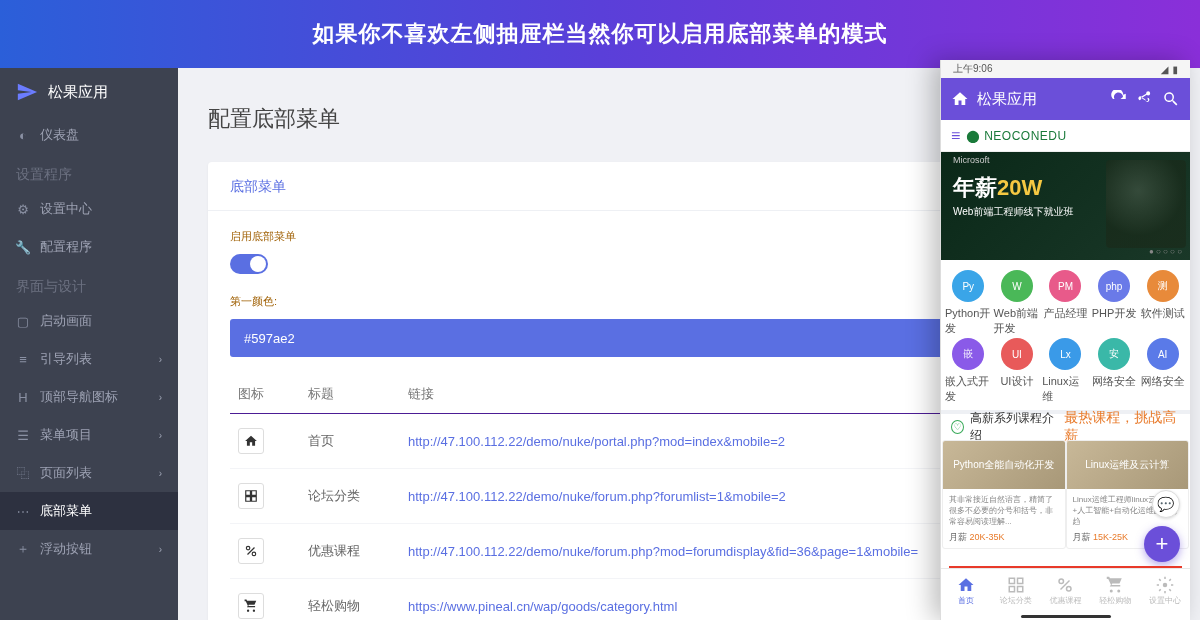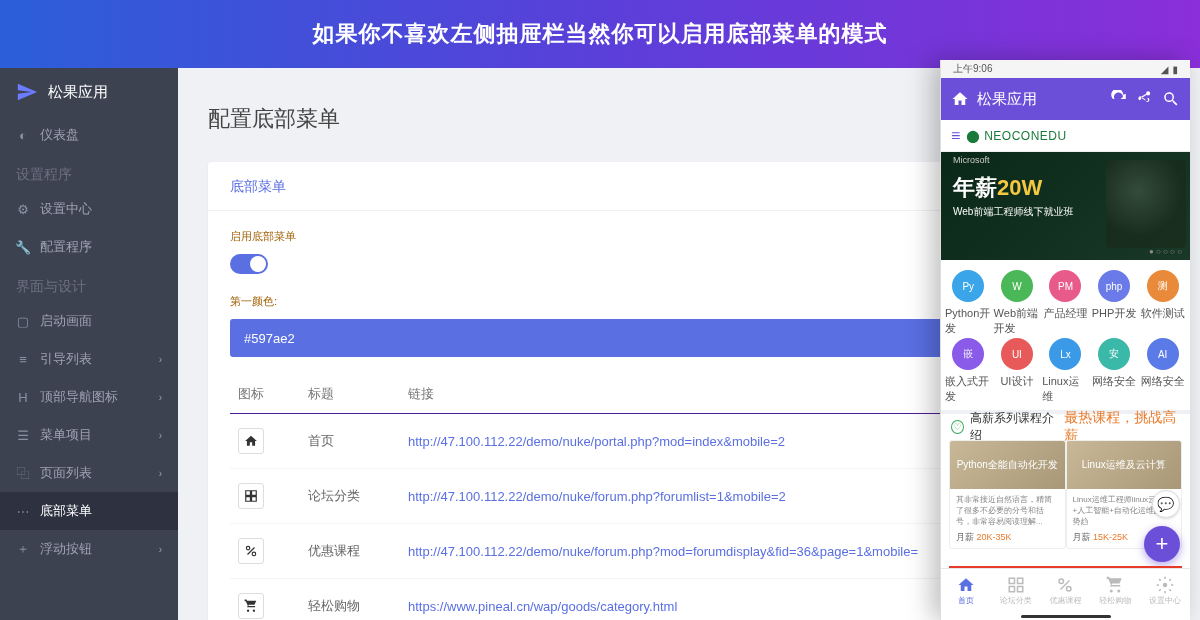--- a/index.html
+++ b/index.html
@@ -48,21 +48,21 @@
 .ph-hero .dots{position:absolute;right:8px;bottom:4px;font-size:8px;color:#888}
 .ph-hero .face{position:absolute;right:4px;top:8px;width:80px;height:88px;background:radial-gradient(circle at 40% 35%,#4a5a4a 0%,#1a2818 60%);border-radius:4px;opacity:.6}
 .ph-grid{display:grid;grid-template-columns:repeat(5,1fr);padding:10px 4px 6px;gap:2px}
 .ph-cell{display:flex;flex-direction:column;align-items:center;gap:4px}
 .ph-cell .cir{width:32px;height:32px;border-radius:50%;display:flex;align-items:center;justify-content:center;color:#fff;font-size:10px;font-weight:400}
 .ph-cell .cl{font-size:11px;color:#555}
 .ph-sec{height:30px;border-top:4px solid #eef0f4;display:flex;align-items:center;padding:0 10px;gap:6px}
 .ph-sec .bulb{width:14px;height:14px;border:1.5px solid #3aaa5a;border-radius:50%;display:inline-flex;align-items:center;justify-content:center;color:#3aaa5a;font-size:9px}
 .ph-sec .t1{font-size:12px;color:#333;font-weight:500}
 .ph-sec .t2{font-size:14px;color:#e87a2a;margin-left:auto}
-.ph-cards{display:flex;padding:0 8px}
+.ph-cards{display:flex;padding:0 1px}
 .ph-card{flex:1;border:1px solid #eee;border-radius:3px;overflow:hidden}
 .ph-card .img{height:48px;background:linear-gradient(135deg,#c8b898,#a89878);position:relative;display:flex;align-items:center;justify-content:center;color:#fff;font-size:10px;text-align:center;padding:4px}
 .ph-card .txt{padding:5px 6px;font-size:8px;color:#888;line-height:1.4;height:42px;overflow:hidden}
 .ph-card .sal{padding:0 6px 4px;font-size:9px;color:#666}
 .ph-card .sal .o{color:#e87a2a}
 .ph-fab{position:absolute;right:10px;bottom:58px;width:36px;height:36px;background:#6b4fd9;border-radius:50%;display:flex;align-items:center;justify-content:center;color:#fff;font-size:22px;box-shadow:0 3px 8px rgba(107,79,217,.5)}
 .ph-chat{position:absolute;right:10px;bottom:102px;width:28px;height:28px;background:#fff;border:1px solid #ddd;border-radius:50%;display:flex;align-items:center;justify-content:center;font-size:14px;box-shadow:0 1px 3px rgba(0,0,0,.15)}
 .ph-nav{position:absolute;bottom:8px;left:0;right:0;height:44px;border-top:1px solid #e8e8e8;background:#fff;display:flex}
 .ph-nav .ni{flex:1;display:flex;flex-direction:column;align-items:center;justify-content:center;gap:1px;color:#bbb;font-size:8px}
 .ph-nav .ni.on{color:#5a6fe2}

